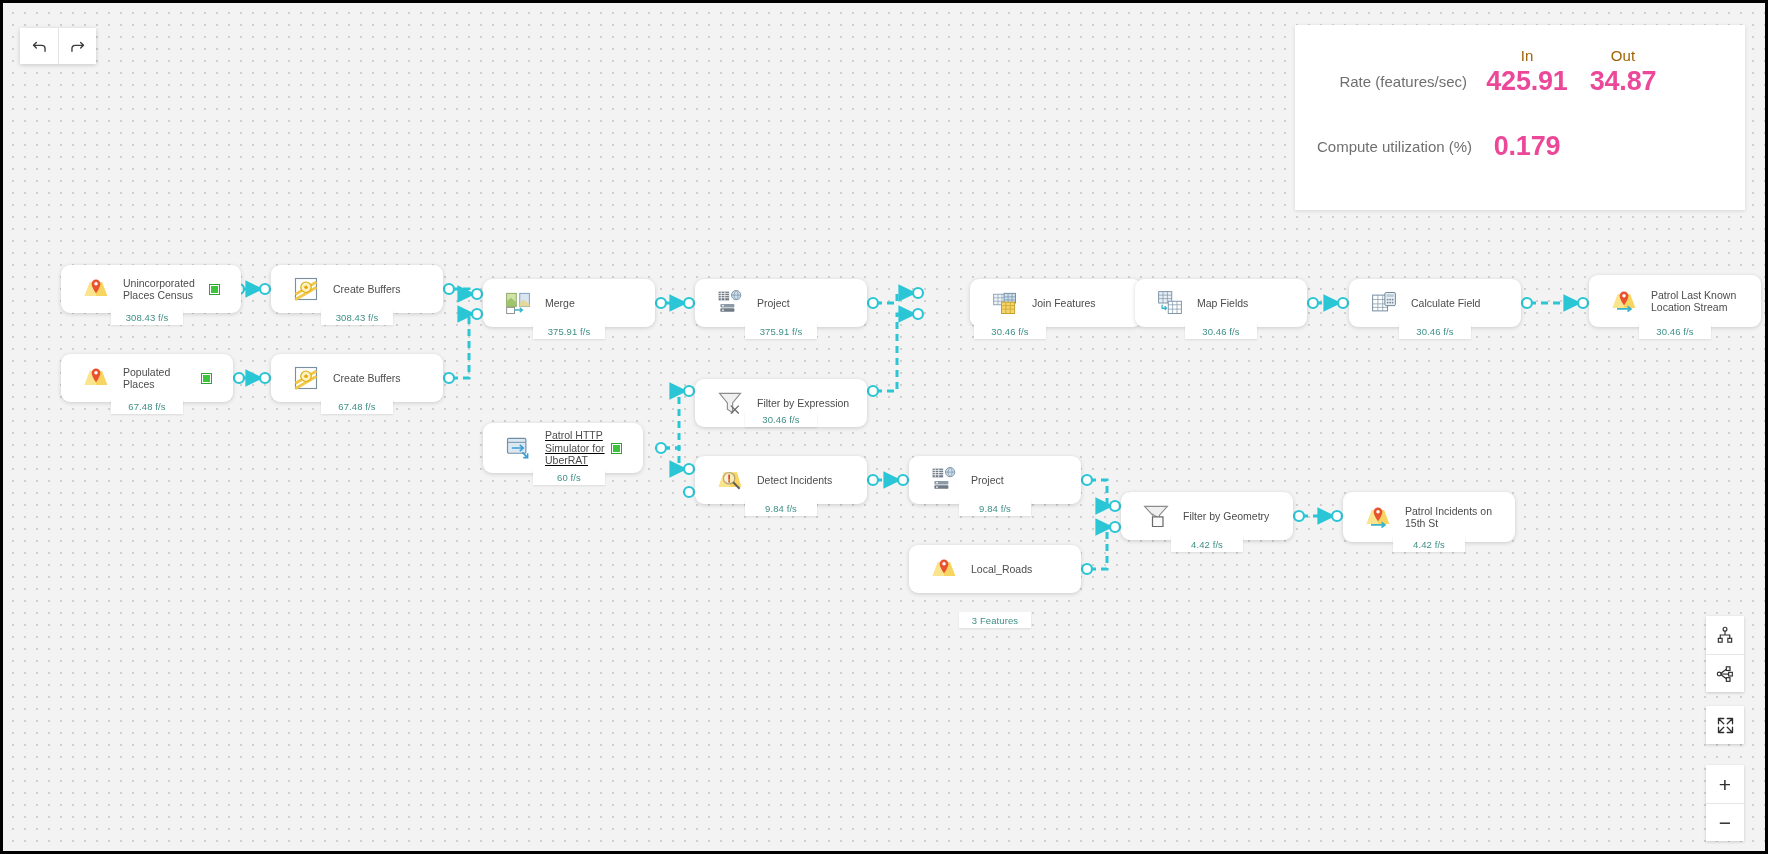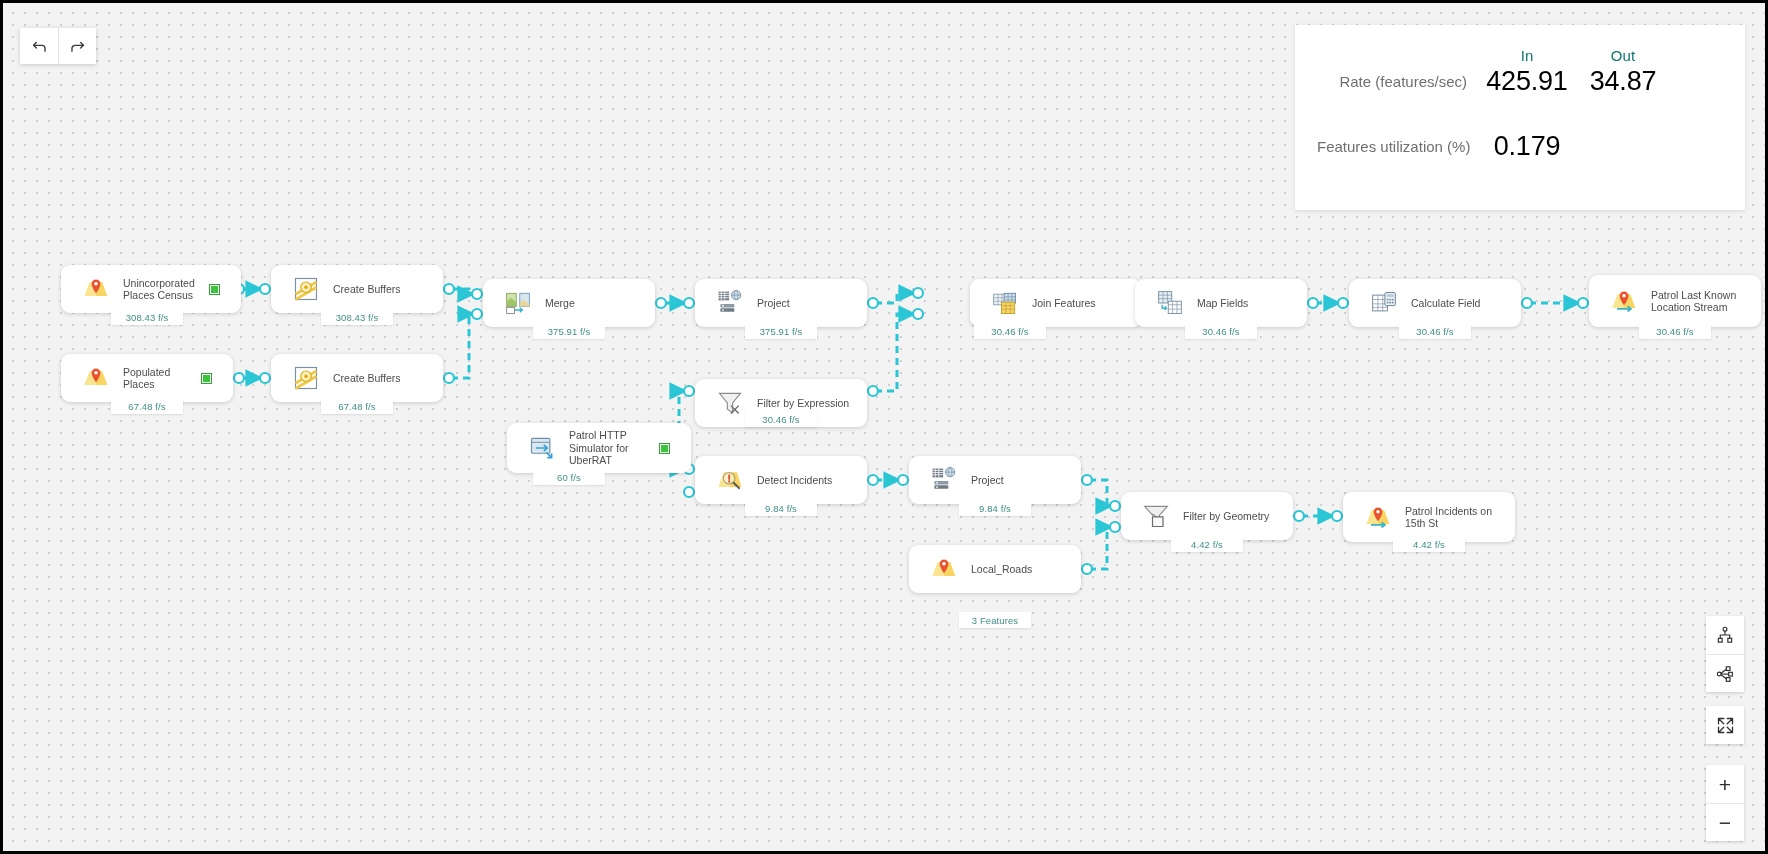--- a/index.html
+++ b/index.html
@@ -48,38 +48,38 @@
     padding: 22px 26px 18px 22px;
   }
   .stats-grid {
     display:grid;
     grid-template-columns: 160px 92px 92px;
     column-gap: 4px;
   }
   .stats-colhead {
     text-align:center;
     font-size:15px;
-    color:#0f766e;
+    color:#a16207;
     padding-bottom:2px;
     letter-spacing:0.1px;
   }
   .stats-rowlabel {
     font-size:15px; color:#6f6f6f;
     text-align:right;
     align-self:center;
     padding-right:10px;
     white-space:nowrap;
   }
   .stats-value {
     font-size:27px;
-    color:#000000;
+    color:#ec4899;
     text-align:center;
     align-self:center;
     letter-spacing:-0.2px;
-    font-weight:400;
+    font-weight:700;
   }
   .stats-row-sp { height:34px; }
   #edges { position:absolute; left:0; top:0; width:1768px; height:854px; }
 
   .node {
     position:absolute;
     background:#ffffff;
     border-radius:9px;
     box-shadow: 0 1px 4px rgba(0,0,0,0.17);
     display:flex;
@@ -362,21 +362,21 @@
       <div class="node" style="left: 692px; top: 376px; width: 172px; height: 48px; justify-content: flex-end;">
         <span class="node-icon">
           <svg width="28" height="28" viewBox="0 0 32 32">
             <path d="M4 5 H28 L19 16 V27 L13 23 V16 Z" fill="#f0f0f0" stroke="#8c8c8c" stroke-width="1.3"></path>
             <path d="M17 19 L26 28 M26 19 L17 28" stroke="#6b6b6b" stroke-width="1.6"></path>
           </svg>
         </span>
         <span class="node-label">Filter by Expression</span>
       </div>
       <div class="rate-chip" style="left: 742px; top: 408px; width: 72px;">30.46 f/s</div>
-      <div class="node" style="left: 504px; top: 420px; width: 184px; height: 50px;">
+      <div class="node" style="left: 480px; top: 420px; width: 160px; height: 50px; text-decoration: underline;">
         <span class="node-icon">
           <svg width="28" height="28" viewBox="0 0 32 32">
             <rect x="4" y="5" width="21" height="17" rx="1.5" fill="#dbe8f2" stroke="#6f8ea8" stroke-width="1.3"></rect>
             <path d="M4 9.5 H25" stroke="#6f8ea8" stroke-width="1.1"></path>
             <path d="M9 16 H22 M18 12.5 L22 16 L18 19.5" stroke="#3a9dd6" stroke-width="1.8" fill="none"></path>
             <path d="M21 21 L27 27 M27 22 V27 H22" stroke="#3a9dd6" stroke-width="1.8" fill="none"></path>
           </svg>
         </span>
         <span class="node-label">Patrol HTTP Simulator for UberRAT</span>
         <span class="status-dot"></span>
@@ -470,21 +470,21 @@
       <div class="stats-colhead">Out</div>
 
       <div class="stats-rowlabel">Rate (features/sec)</div>
       <div class="stats-value">425.91</div>
       <div class="stats-value">34.87</div>
 
       <div class="stats-row-sp"></div>
         <div class="stats-row-sp"></div>
         <div class="stats-row-sp"></div>
 
-      <div class="stats-rowlabel">Features utilization (%)</div>
+      <div class="stats-rowlabel">Compute utilization (%)</div>
       <div class="stats-value">0.179</div>
       <div></div>
     </div>
   </div>
 
   <div class="ctl-group g-layout">
     <div class="ctl-btn">
       <svg width="20" height="20" viewBox="0 0 24 24" fill="none" stroke="#2f2f2f" stroke-width="1.4">
         <circle cx="12" cy="5" r="2.3"></circle>
         <rect x="4" y="16" width="4.6" height="4.6"></rect>

